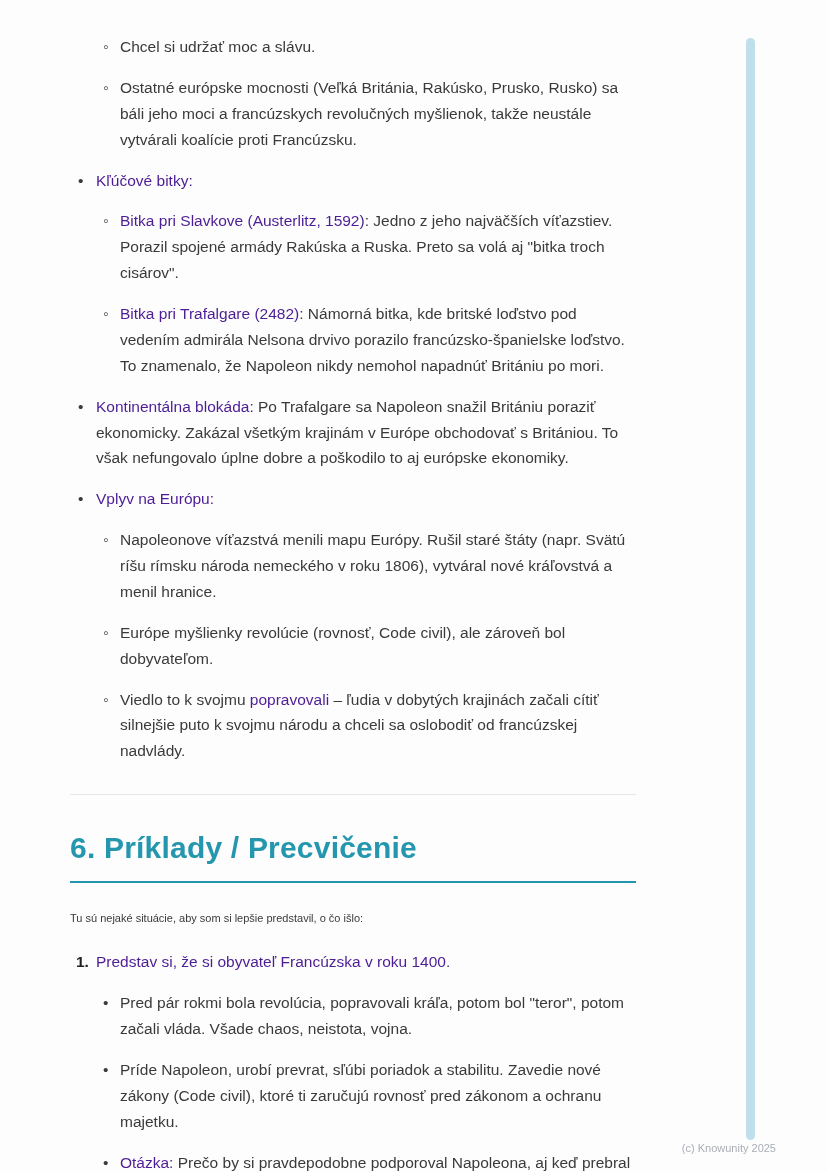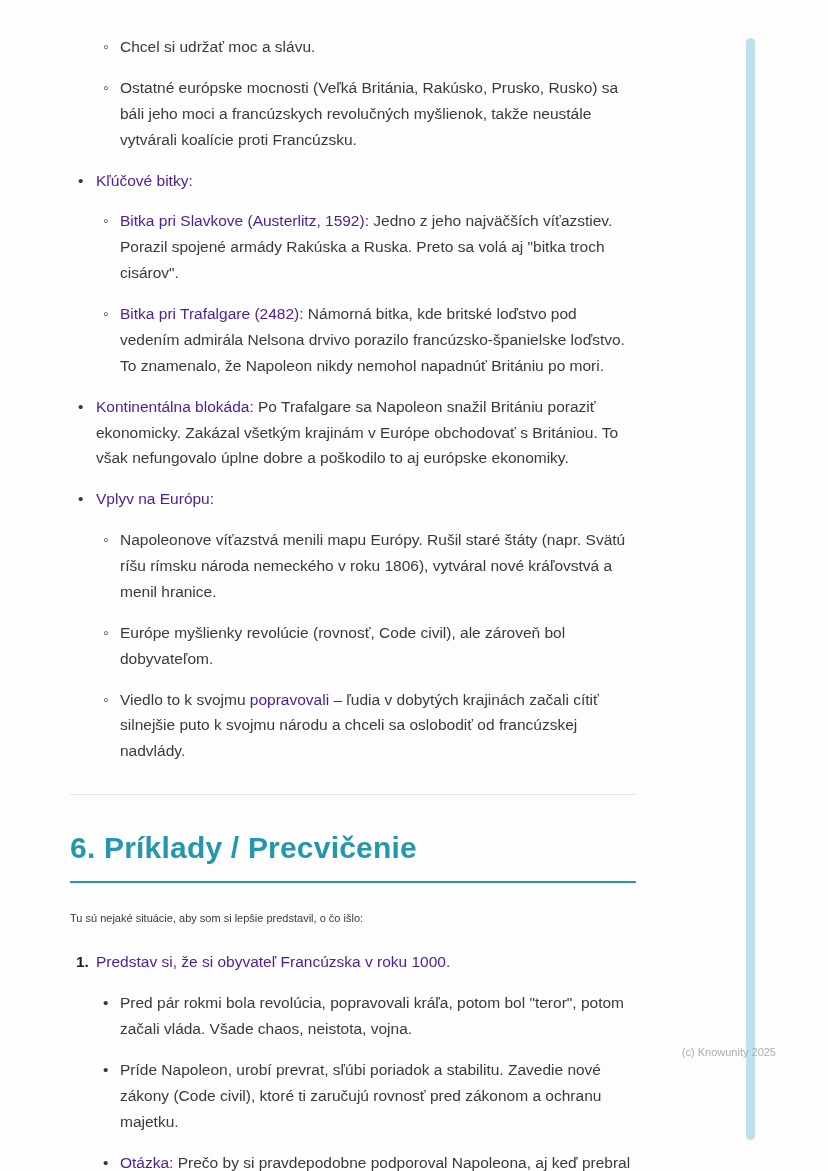--- a/index.html
+++ b/index.html
@@ -55,21 +55,21 @@
     left: 746px;
     top: 38px;
     width: 9px;
     height: 1102px;
     background: #bfe0ea;
     border-radius: 5px;
   }
   .watermark {
     position: absolute;
     right: 52px;
-    top: 1046px;
+    top: 1142px;
     font-size: 11px;
     color: #a9aeb4;
   }
 </style>
 </head>
 <body>
 
 <div class="content">
     <div class="li level2">
       <span class="marker">◦</span>
@@ -109,21 +109,21 @@
     </div>
     <div class="li level2">
       <span class="marker">◦</span>
       <span class="text"><span>Viedlo to k svojmu </span><span class="b">popravovali</span><span> – ľudia v dobytých krajinách začali cítiť silnejšie puto k svojmu národu a chceli sa oslobodiť od francúzskej nadvlády.</span></span>
     </div>
     <div class="divider"></div>
     <h2 class="heading">6. Príklady / Precvičenie</h2>
     <p class="paragraph"><span>Tu sú nejaké situácie, aby som si lepšie predstavil, o čo išlo:</span></p>
     <div class="li level1 numbered">
       <span class="marker">1.</span>
-      <span class="text"><span class="b">Predstav si, že si obyvateľ Francúzska v roku 1000.</span></span>
+      <span class="text"><span class="b">Predstav si, že si obyvateľ Francúzska v roku 1400.</span></span>
     </div>
     <div class="li level2">
       <span class="marker">•</span>
       <span class="text"><span>Pred pár rokmi bola revolúcia, popravovali kráľa, potom bol "teror", potom začali vláda. Všade chaos, neistota, vojna.</span></span>
     </div>
     <div class="li level2">
       <span class="marker">•</span>
       <span class="text"><span>Príde Napoleon, urobí prevrat, sľúbi poriadok a stabilitu. Zavedie nové zákony (Code civil), ktoré ti zaručujú rovnosť pred zákonom a ochranu majetku.</span></span>
     </div>
     <div class="li level2">

